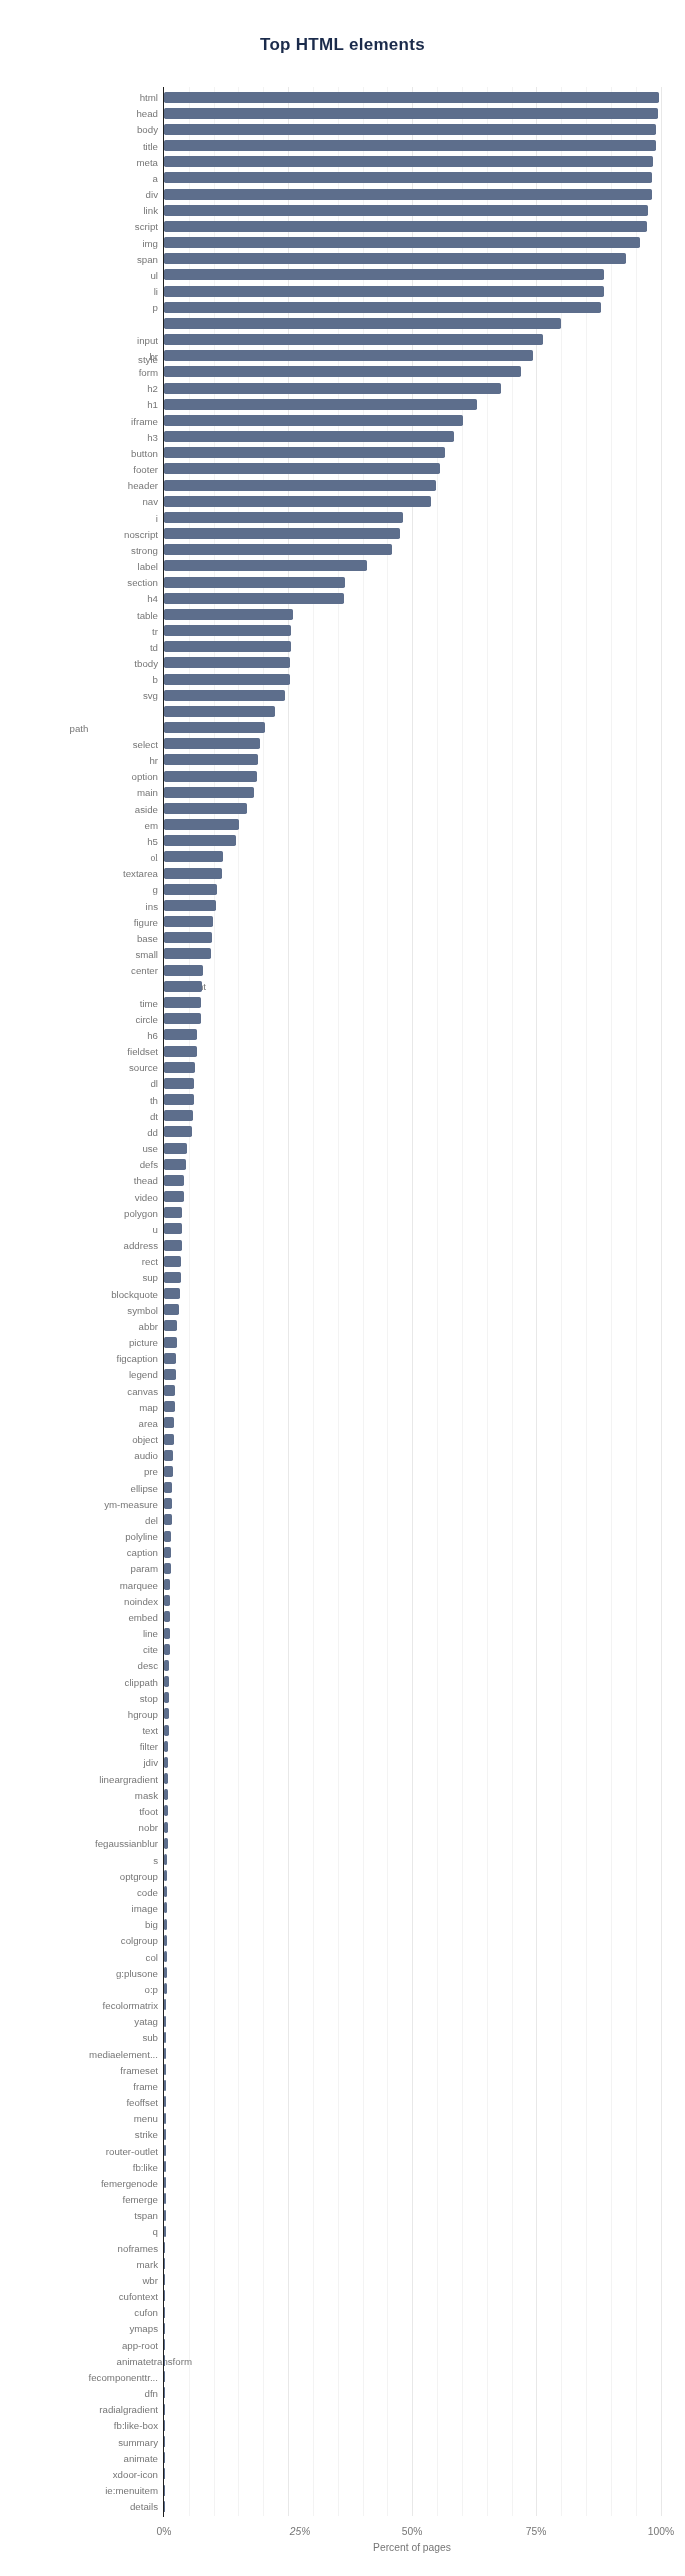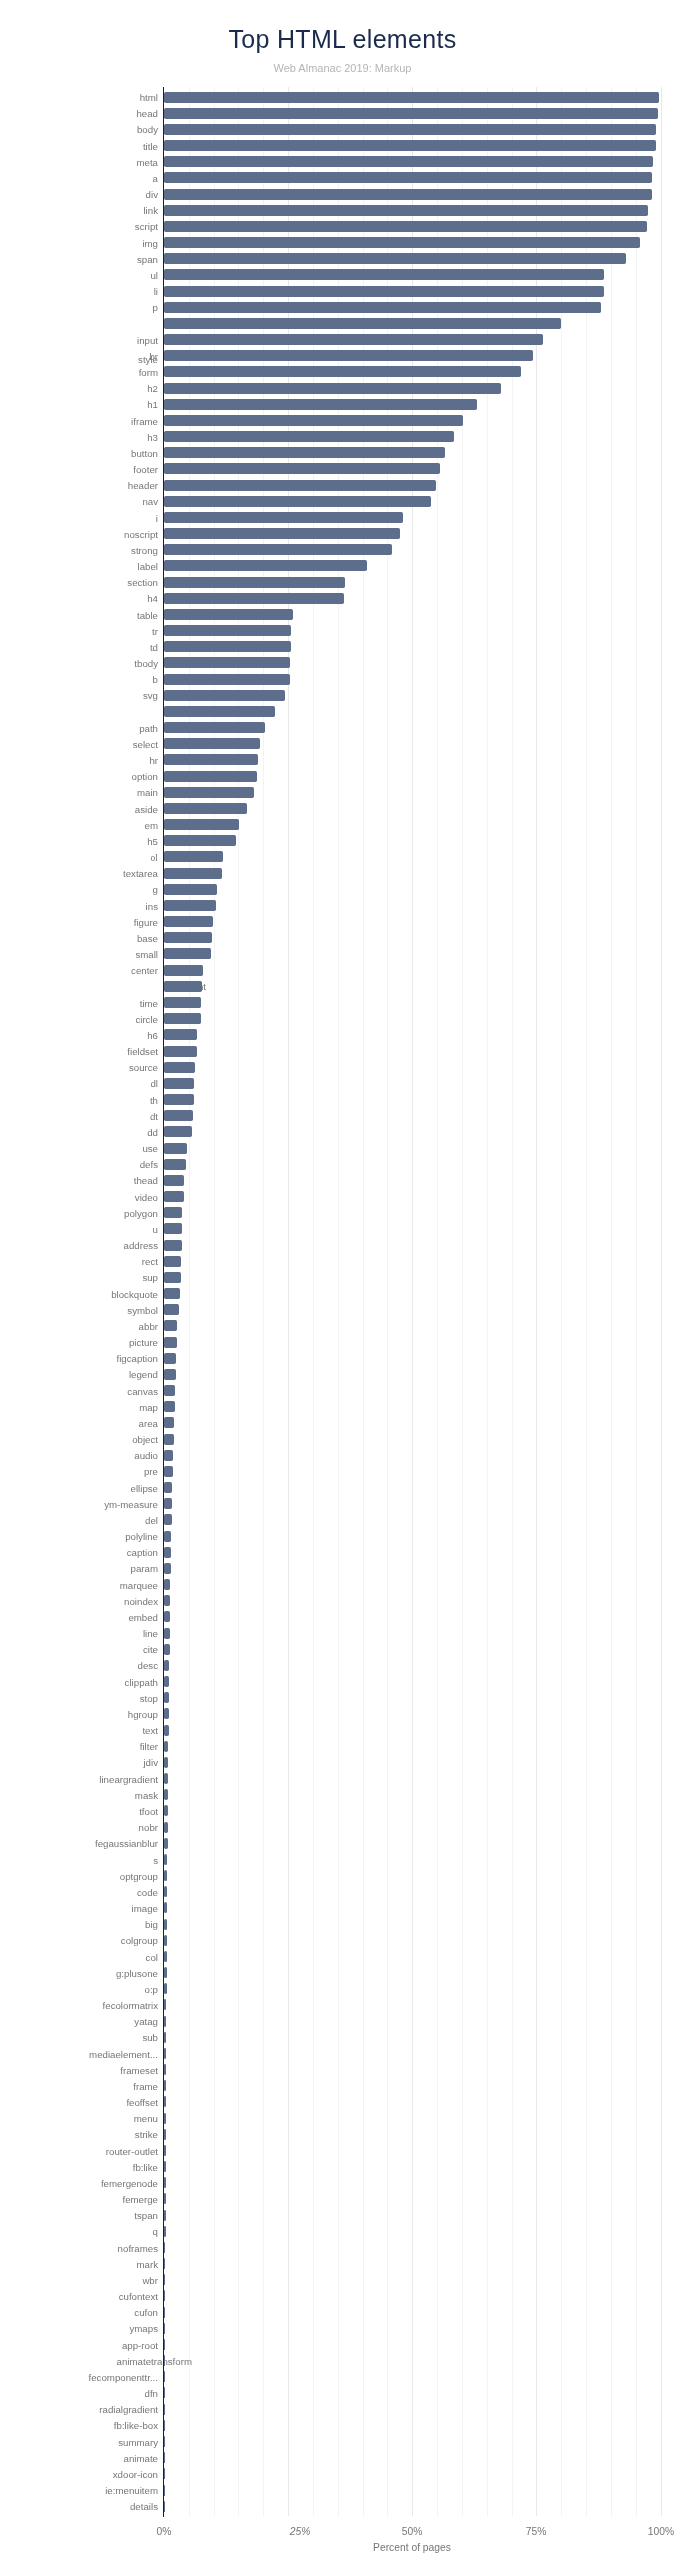--- a/index.html
+++ b/index.html
@@ -1,37 +1,36 @@
 <!DOCTYPE html>
 <html style="font-size:9px"><head>
 <meta charset="utf-8">
 <style>
   html,body{margin:0;padding:0;background:#ffffff;}
   body{width:685px;height:2576px;position:relative;overflow:hidden;
        font-family:"Liberation Sans", sans-serif;}
   .hdr{position:absolute;left:0;top:0;width:685px;text-align:center;}
-  .title{margin:0;padding-top:25px;font-size:25px;font-weight:normal;color:#1b2b4b;letter-spacing:0.3px;}
+  .title{margin:10px;padding-top:25px;font-size:17px;font-weight:bold;color:#1b2b4b;letter-spacing:0.3px;}
   .subtitle{margin:0;padding-top:8px;font-size:11px;color:#b5b5b5;}
   .chart{position:absolute;left:0;top:87px;width:685px;height:2489px;}
   .gridline{position:absolute;top:0;height:2429px;width:0.6px;}
   .gridline.minor{background:#f3f3f3;}
   .gridline.major{background:#e8e8e8;}
   .yaxis-line{position:absolute;left:163px;top:0;width:1.1px;height:2430px;background:#1f1f1f;}
   .ylabel{position:absolute;left:0;width:158px;height:11px;line-height:11px;
           text-align:right;font-size:9.7px;color:#767676;white-space:nowrap;}
   .bar{position:absolute;left:164px;height:11px;background:#5d6e8c;border-radius:1.7px;}
   .xtick{position:absolute;transform:translateX(-50%);font-size:10.3px;color:#767676;white-space:nowrap;}
   .xtitle{position:absolute;transform:translateX(-50%);font-size:10.3px;color:#767676;white-space:nowrap;}
 </style>
 </head>
 <body>
 
 <div class="hdr">
   <h1 class="title">Top HTML elements</h1>
-  <div class="subtitle">Web Almanac 2019: Markup</div>
 </div>
 
 <div class="chart">
   <div id="grid-layer">
       <div class="gridline minor" style="left: 189px;"></div>
       <div class="gridline minor" style="left: 214px;"></div>
       <div class="gridline minor" style="left: 238px;"></div>
       <div class="gridline minor" style="left: 263px;"></div>
       <div class="gridline major" style="left: 288px;"></div>
       <div class="gridline minor" style="left: 313px;"></div>
@@ -122,21 +121,21 @@
       <div class="ylabel" style="top: 555px;">td</div>
       <div class="bar" title="td: 25.6%" style="top: 554px; width: 127px;"></div>
       <div class="ylabel" style="top: 571px;">tbody</div>
       <div class="bar" title="tbody: 25.4%" style="top: 570px; width: 126px;"></div>
       <div class="ylabel" style="top: 587px;">b</div>
       <div class="bar" title="b: 25.4%" style="top: 587px; width: 126px;"></div>
       <div class="ylabel" style="top: 603px;">svg</div>
       <div class="bar" title="svg: 24.3%" style="top: 603px; width: 121px;"></div>
       <div class="ylabel" style="top: 620px; padding-left: 44px;">article</div>
       <div class="bar" title="article: 22.4%" style="top: 619px; width: 111px;"></div>
-      <div class="ylabel" style="top: 636px;">path</div>
+      <div class="ylabel" style="top: 636px; text-align: center;">path</div>
       <div class="bar" title="path: 20.3%" style="top: 635px; width: 101px;"></div>
       <div class="ylabel" style="top: 652px;">select</div>
       <div class="bar" title="select: 19.3%" style="top: 651px; width: 96px;"></div>
       <div class="ylabel" style="top: 668px;">hr</div>
       <div class="bar" title="hr: 19%" style="top: 667px; width: 94px;"></div>
       <div class="ylabel" style="top: 684px;">option</div>
       <div class="bar" title="option: 18.7%" style="top: 684px; width: 93px;"></div>
       <div class="ylabel" style="top: 700px;">main</div>
       <div class="bar" title="main: 18.1%" style="top: 700px; width: 90px;"></div>
       <div class="ylabel" style="top: 717px;">aside</div>

